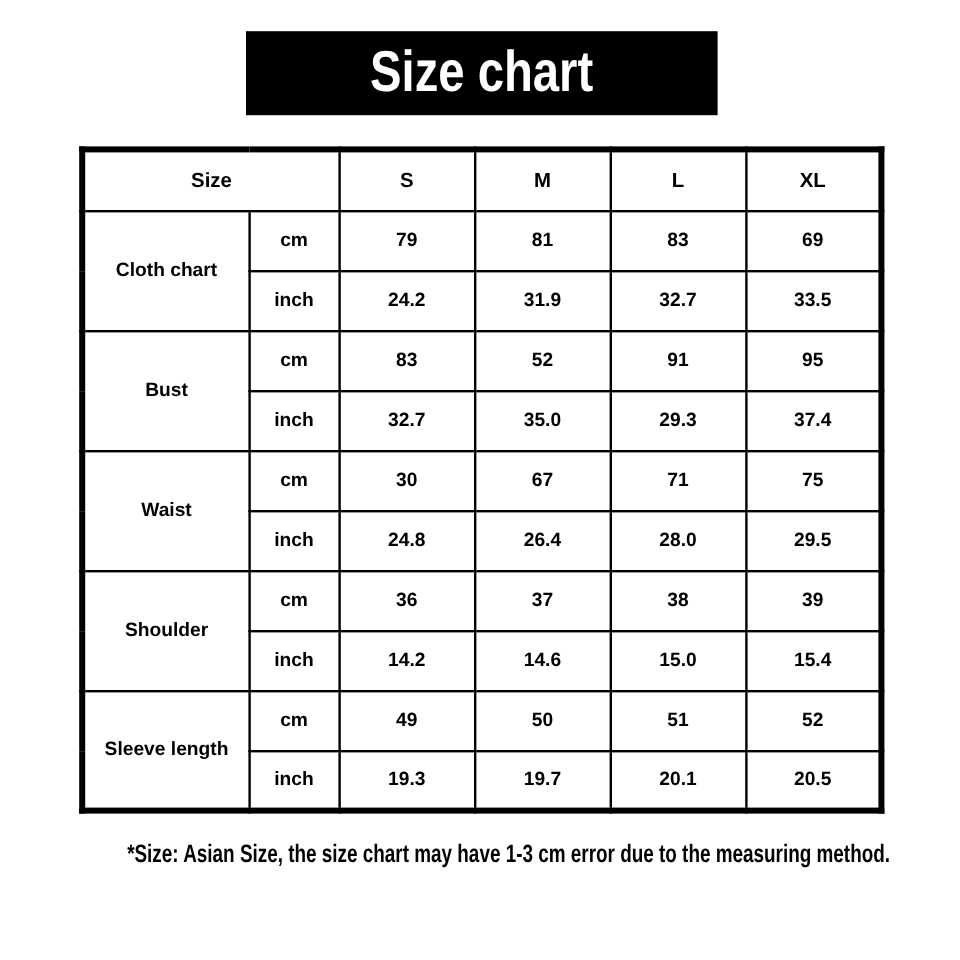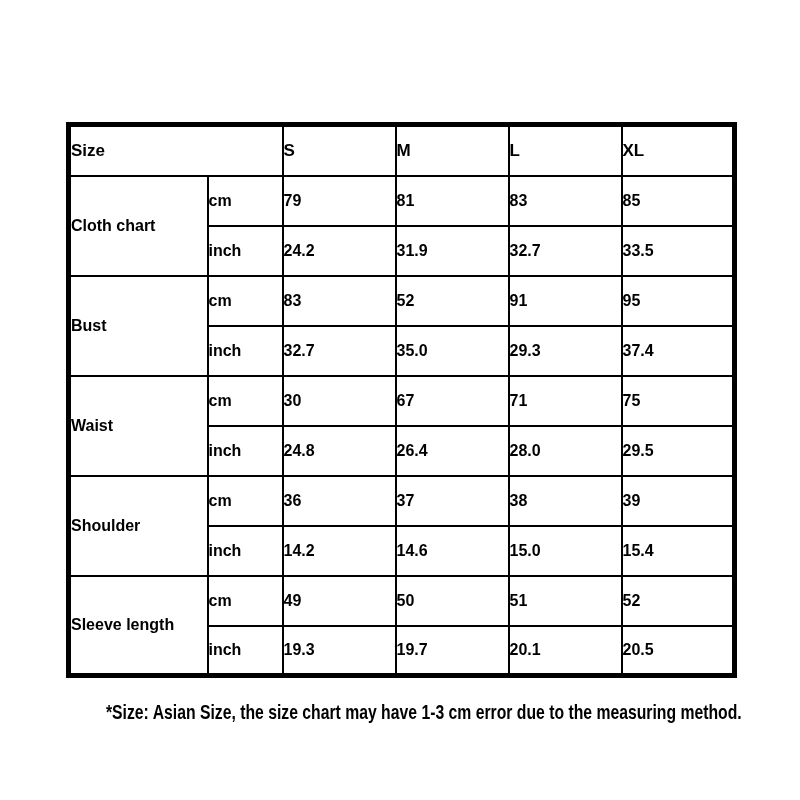--- a/index.html
+++ b/index.html
@@ -26,21 +26,21 @@
   }
 
   
   .size-table{
     position:absolute;left:66px;top:122px;width:668px;height:555px;
     border-collapse:collapse;table-layout:fixed;
     border:5px solid var(--table-border);border-radius:3px;
   }
   .size-table th,.size-table td{
     border:2px solid var(--table-border);
-    text-align:left;vertical-align:middle;
+    text-align:center;vertical-align:middle;
     font-weight:bold;font-size:16px;padding:0;
   }
   .size-table .header-row th{font-size:17px;height:51px;}
   .size-table tr{height:50px;}
   col.c-label{width:139px;}
   col.c-unit{width:75px;}
   col.c-size{width:113px;}
 
   
   .footnote{
@@ -49,20 +49,23 @@
   .footnote .footnote-text{
     display:inline-block;font-weight:bold;font-size:21px;white-space:nowrap;
     transform:scaleX(0.75);transform-origin:50% 50%;letter-spacing:0px;
   }
 </style>
 </head>
 <body>
 
 <div class="page">
 
+  <div class="banner">
+    <span class="banner-text">Size chart</span>
+  </div>
 
   <table class="size-table">
     <colgroup>
       <col class="c-label">
         <col class="c-unit">
       <col class="c-size">
         <col class="c-size">
         <col class="c-size">
         <col class="c-size">
     </colgroup>
@@ -74,21 +77,21 @@
         <th>L</th>
         <th>XL</th>
       </tr>
 
       <tr>
         <th rowspan="2">Cloth chart</th>
         <td>cm</td>
         <td>79</td>
         <td>81</td>
         <td>83</td>
-        <td>85</td>
+        <td>69</td>
       </tr>
       <tr>
         <td>inch</td>
         <td>24.2</td>
         <td>31.9</td>
         <td>32.7</td>
         <td>33.5</td>
       </tr>
 
       <tr>

